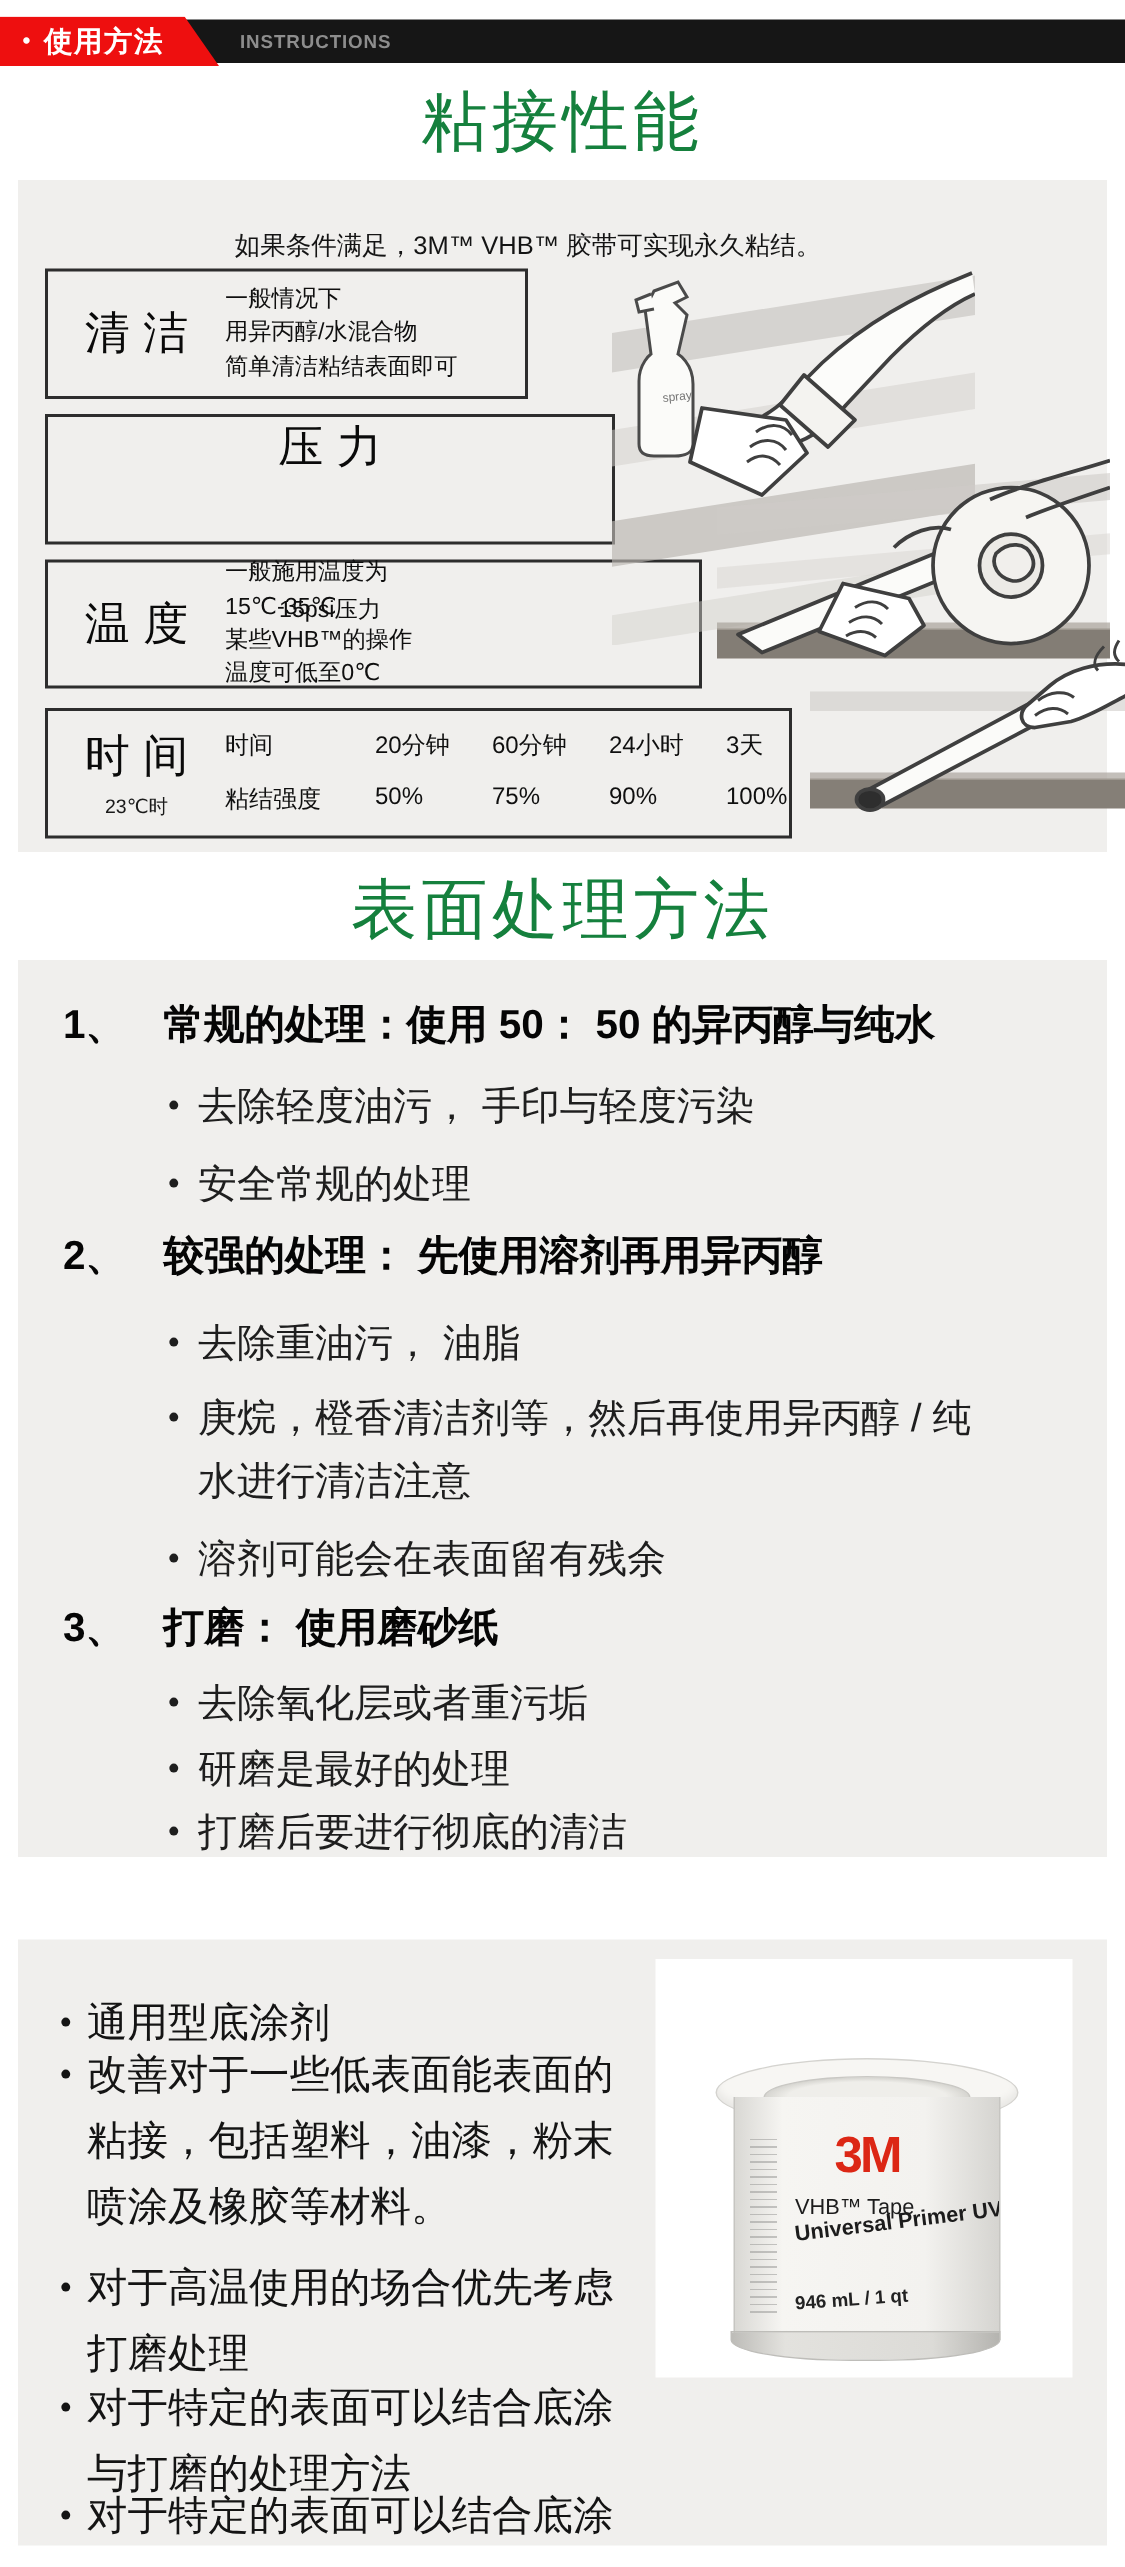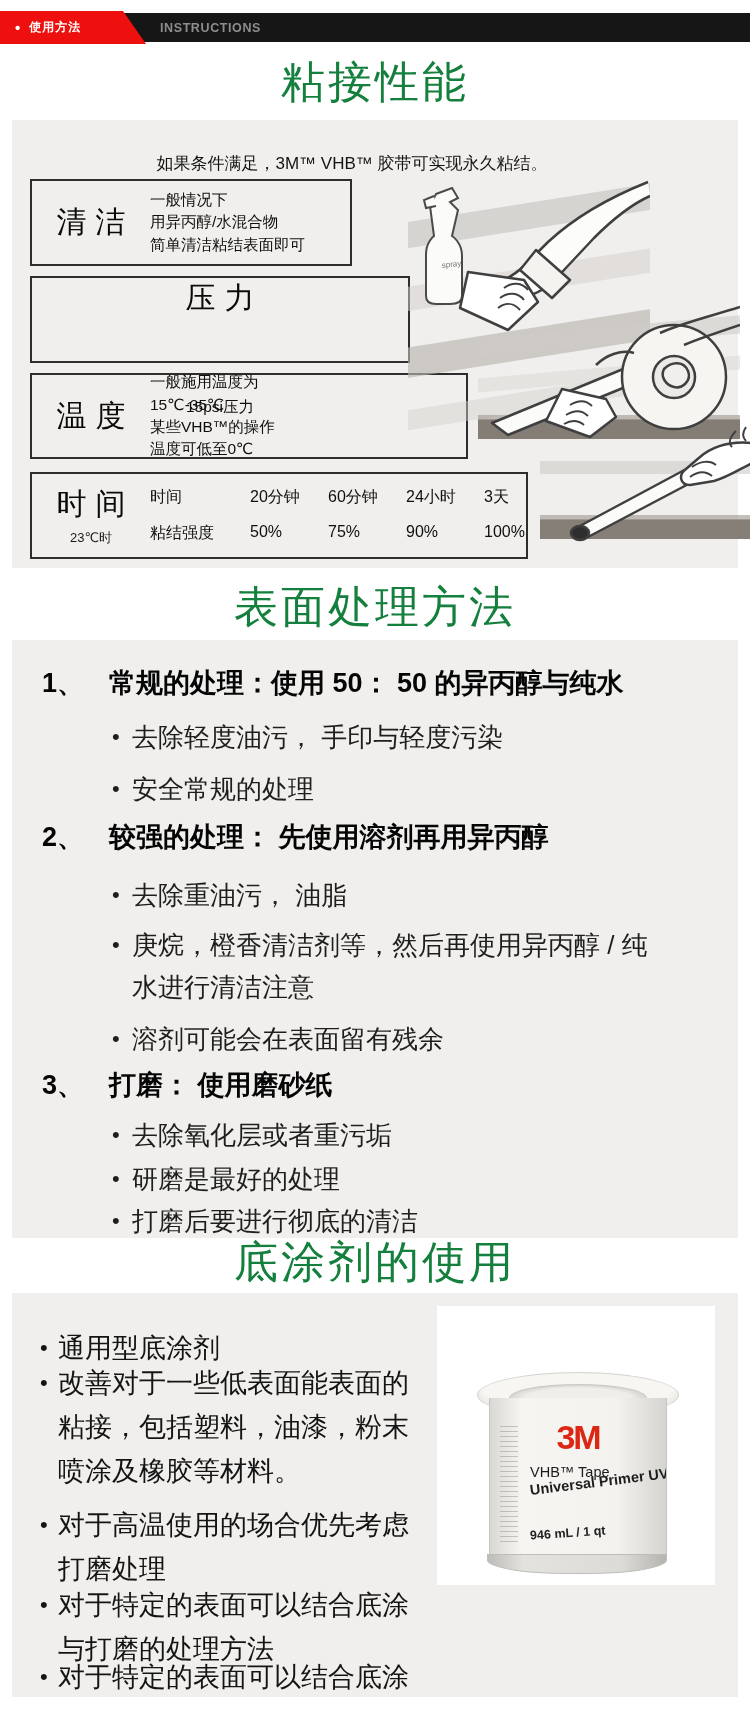--- a/index.html
+++ b/index.html
@@ -5,21 +5,21 @@
   html,body{margin:0;padding:0;background:#ffffff;}
   .page{position:relative;width:750px;height:1711px;background:#ffffff;overflow:hidden;
         font-family:"Liberation Sans","DejaVu Sans",sans-serif;color:#0a0a0a;}
 
   
   .topbar{position:absolute;left:0;top:13px;width:750px;height:29px;background:#161616;}
   .flag{position:absolute;left:0;top:-2px;width:146px;height:33px;background:#ee0f0f;
         clip-path:polygon(0 0,123px 0,146px 100%,0 100%);
         display:flex;align-items:center;padding-left:15px;box-sizing:border-box;}
   .flag .dot{color:#ffffff;font-size:15px;margin-right:9px;font-weight:bold;}
-  .flag .txt{color:#ffffff;font-size:12px;font-weight:bold;letter-spacing:1px;}
+  .flag .txt{color:#ffffff;font-size:19px;font-weight:bold;letter-spacing:1px;}
   .instructions{position:absolute;left:160px;top:0;height:29px;display:flex;align-items:center;
         color:#8d8d8d;font-size:12.5px;font-weight:bold;letter-spacing:.6px;}
 
   
   .sec-title{position:absolute;left:0;width:750px;text-align:center;font-size:44px;
         font-weight:400;color:#15803d;letter-spacing:3px;line-height:1.1;}
   #title1{top:58px;}
   #title2{top:583px;text-align:center;}
   #title3{top:1238px;}
 
@@ -259,21 +259,20 @@
     <div class="s2bullet" style="top:518px;">
       <span class="s2dot">•</span>
       <span class="s2btxt">研磨是最好的处理</span>
     </div>
     <div class="s2bullet" style="top:560px;">
       <span class="s2dot">•</span>
       <span class="s2btxt">打磨后要进行彻底的清洁</span>
     </div>
   </div>
 
-  <div class="sec-title" id="title3">底涂剂的使用</div>
 
   <div class="panel" id="panel3">
     <div class="s3bullet" style="top:33px;">
       <span class="s3dot">•</span>
       <span class="s3btxt">通用型底涂剂</span>
     </div>
     <div class="s3bullet" style="top:68px;">
       <span class="s3dot">•</span>
       <span class="s3btxt">改善对于一些低表面能表面的
 粘接，包括塑料，油漆，粉末

